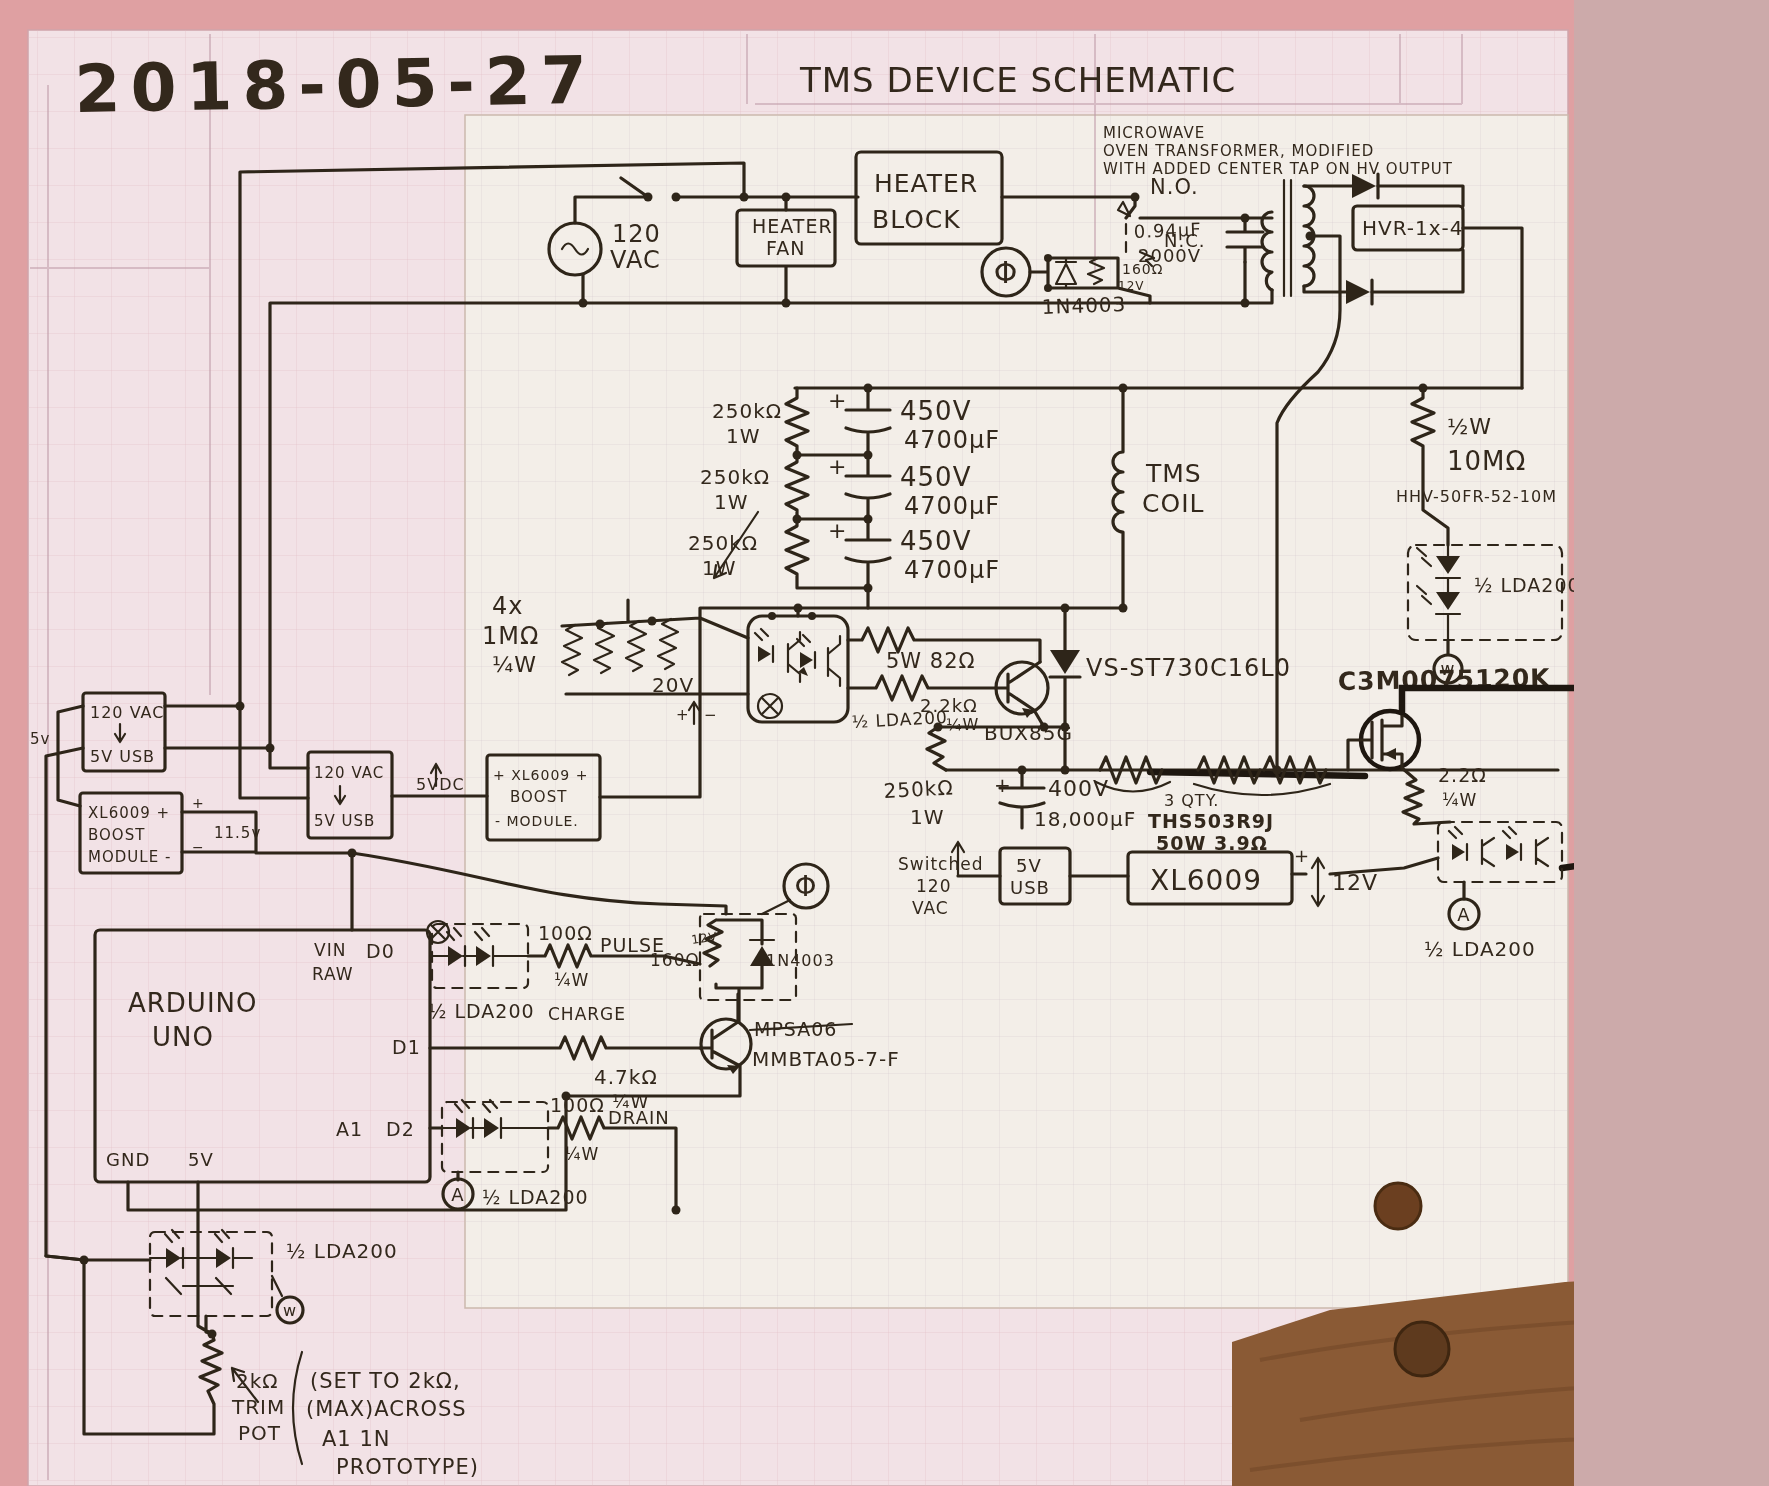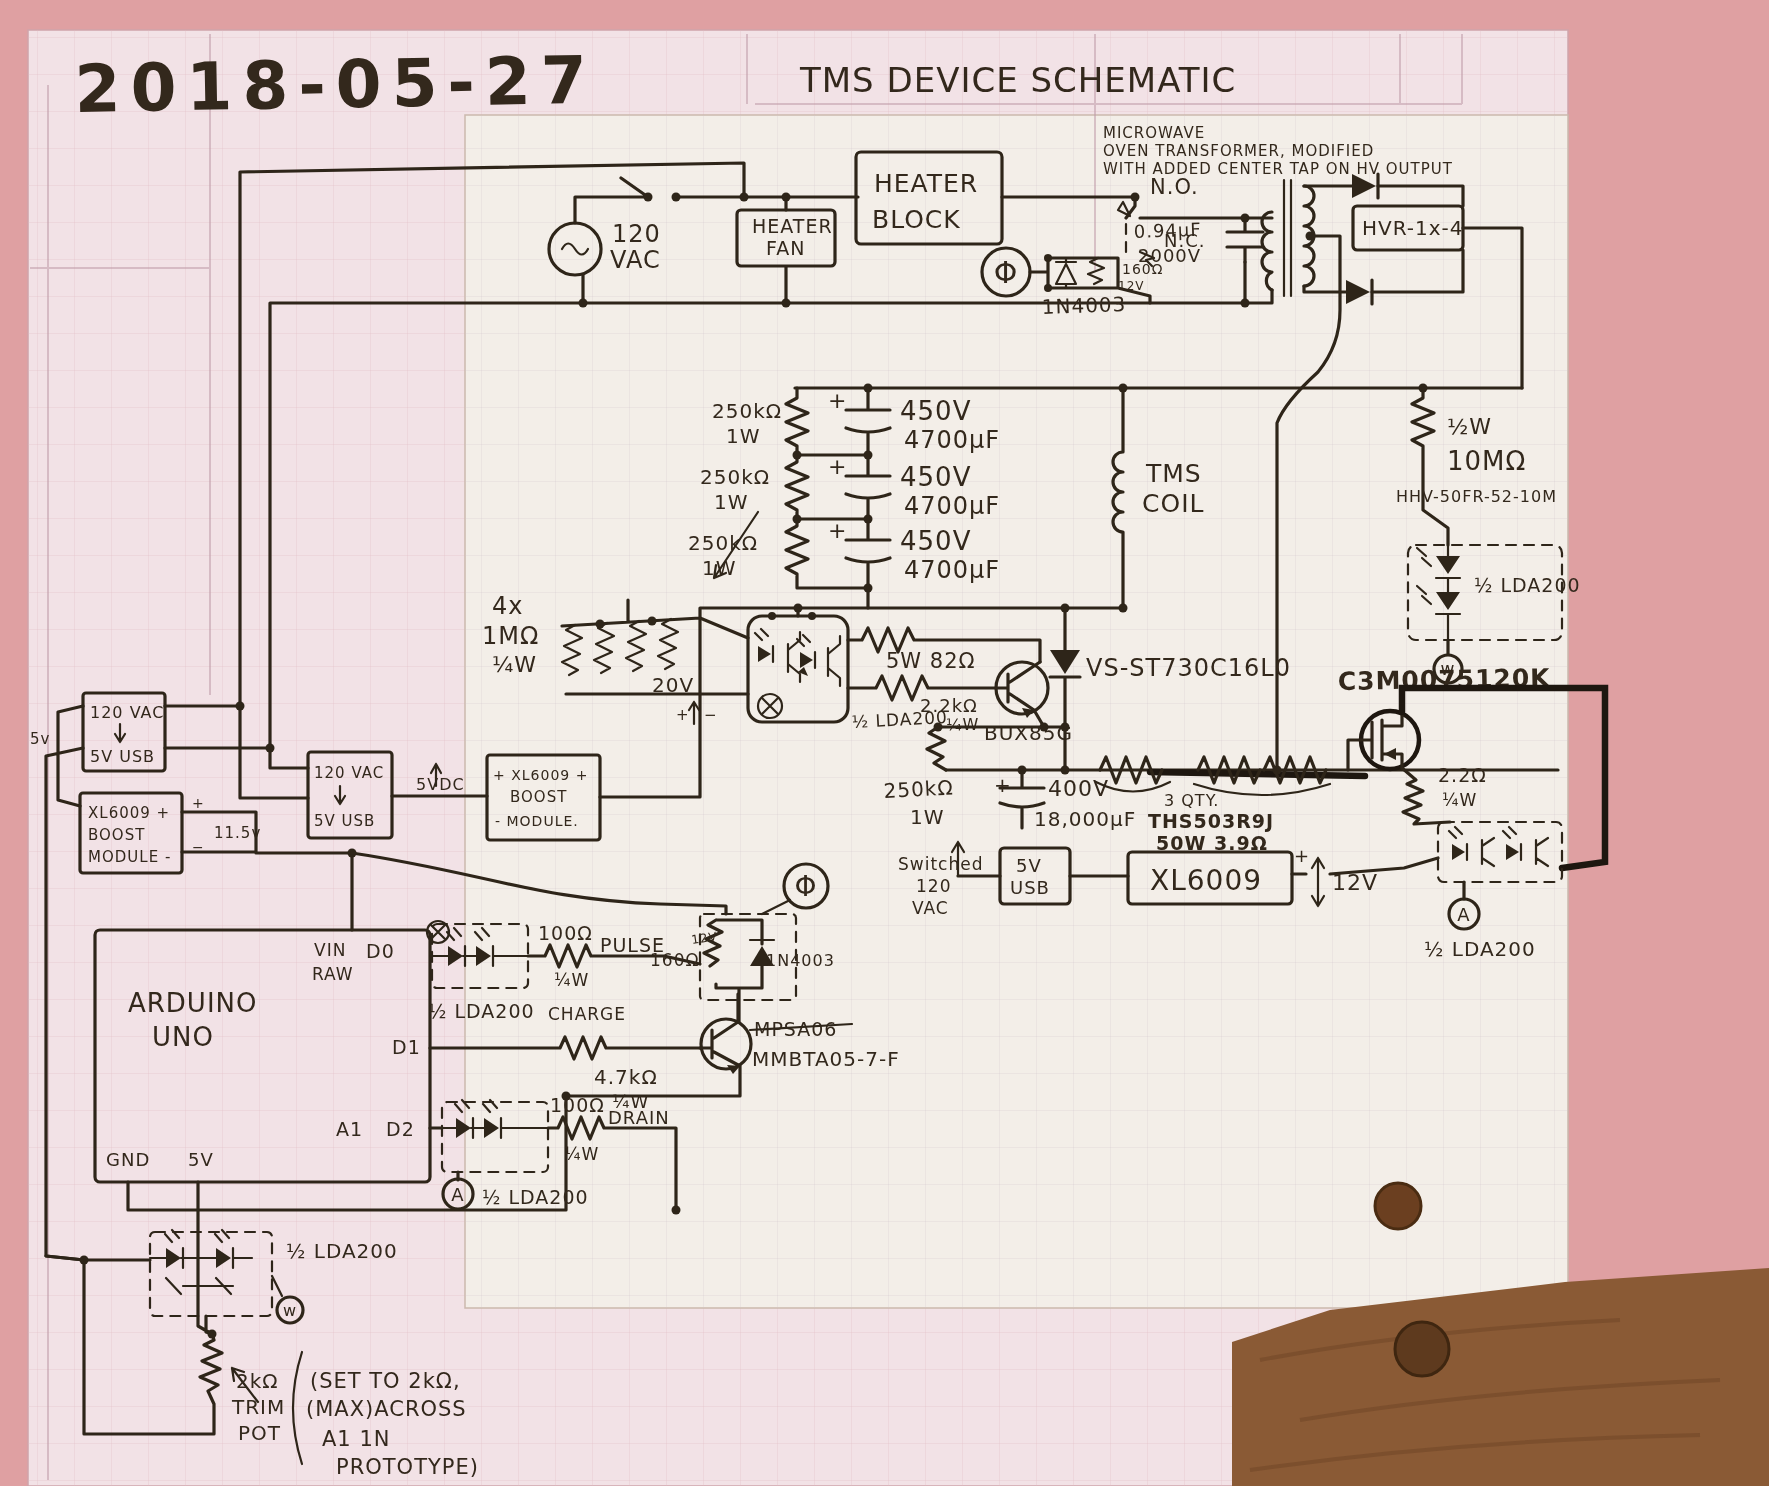--- a/index.html
+++ b/index.html
@@ -1,16 +1,16 @@
 <!DOCTYPE html>
 <html><head>
 <meta charset="utf-8">
 <style>
   html,body{margin:0;padding:0;background:#caa;}
-  #stage{position:relative;width:1769px;height:1486px;overflow:hidden;background:#dfa0a2;}
+  #stage{position:relative;width:1574px;height:1486px;overflow:hidden;background:#dfa0a2;}
   svg{display:block}
   .ink{stroke:#2e2519;fill:none;stroke-width:3.2;stroke-linecap:round;stroke-linejoin:round}
   .ink2{stroke:#2e2519;fill:none;stroke-width:2.2;stroke-linecap:round;stroke-linejoin:round}
   .heavy{stroke:#1e1710;fill:none;stroke-width:6.5;stroke-linecap:round}
   .dash{stroke-dasharray:10 8}
   .dot{fill:#2e2519;stroke:none}
   .fillink{fill:#2e2519;stroke:none}
   .txt{fill:#33281c;font-family:"DejaVu Sans",sans-serif;letter-spacing:1px}
   .bold{font-weight:bold}
   .t12{font-size:12px}.t14{font-size:14px}.t15{font-size:15px}.t16{font-size:16px}

